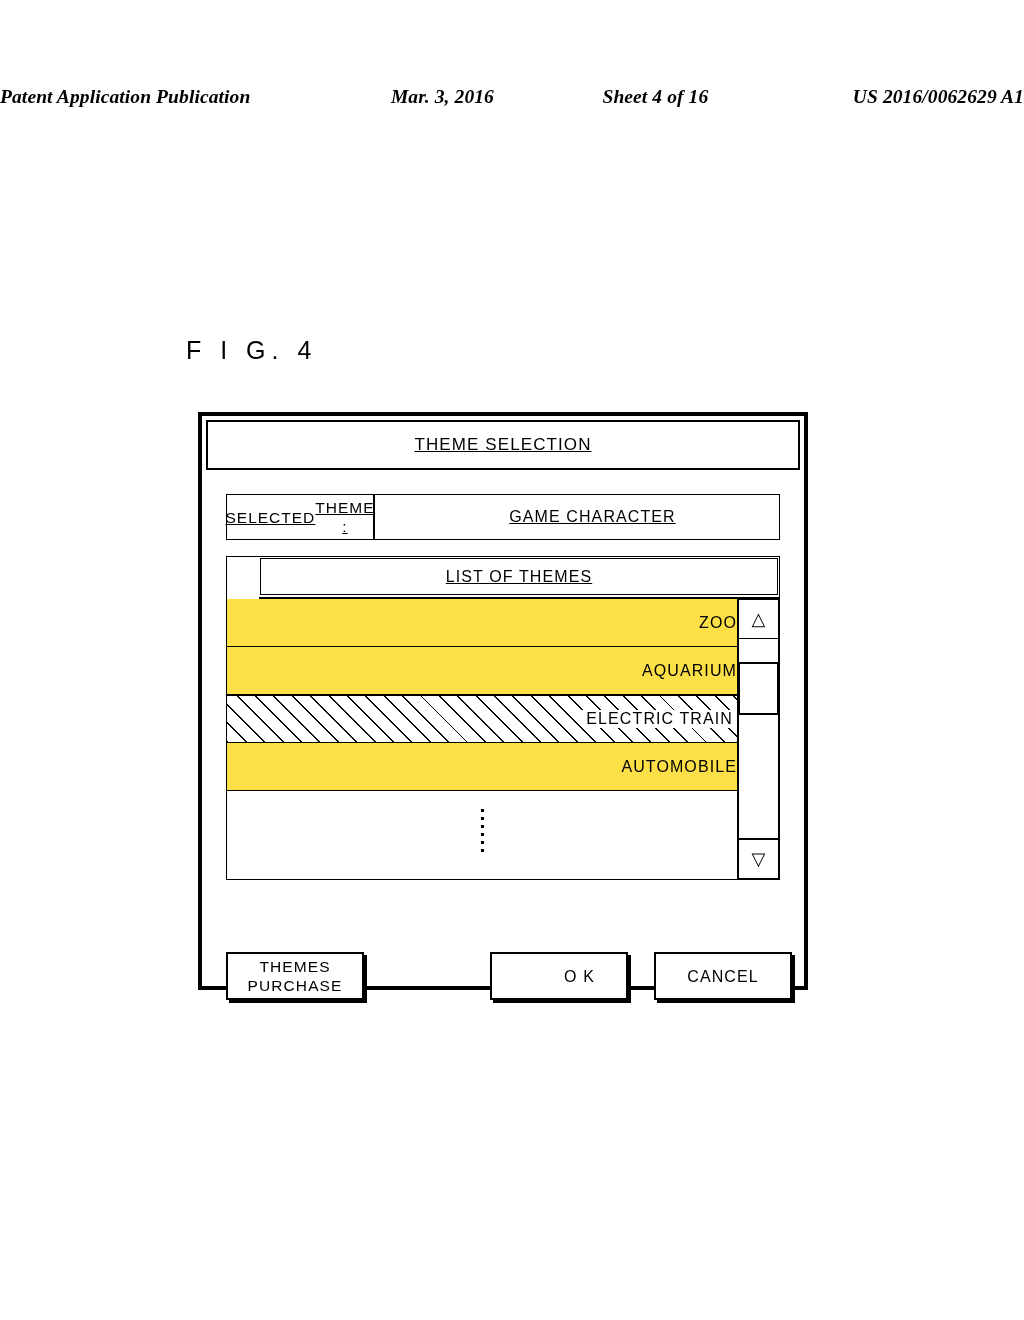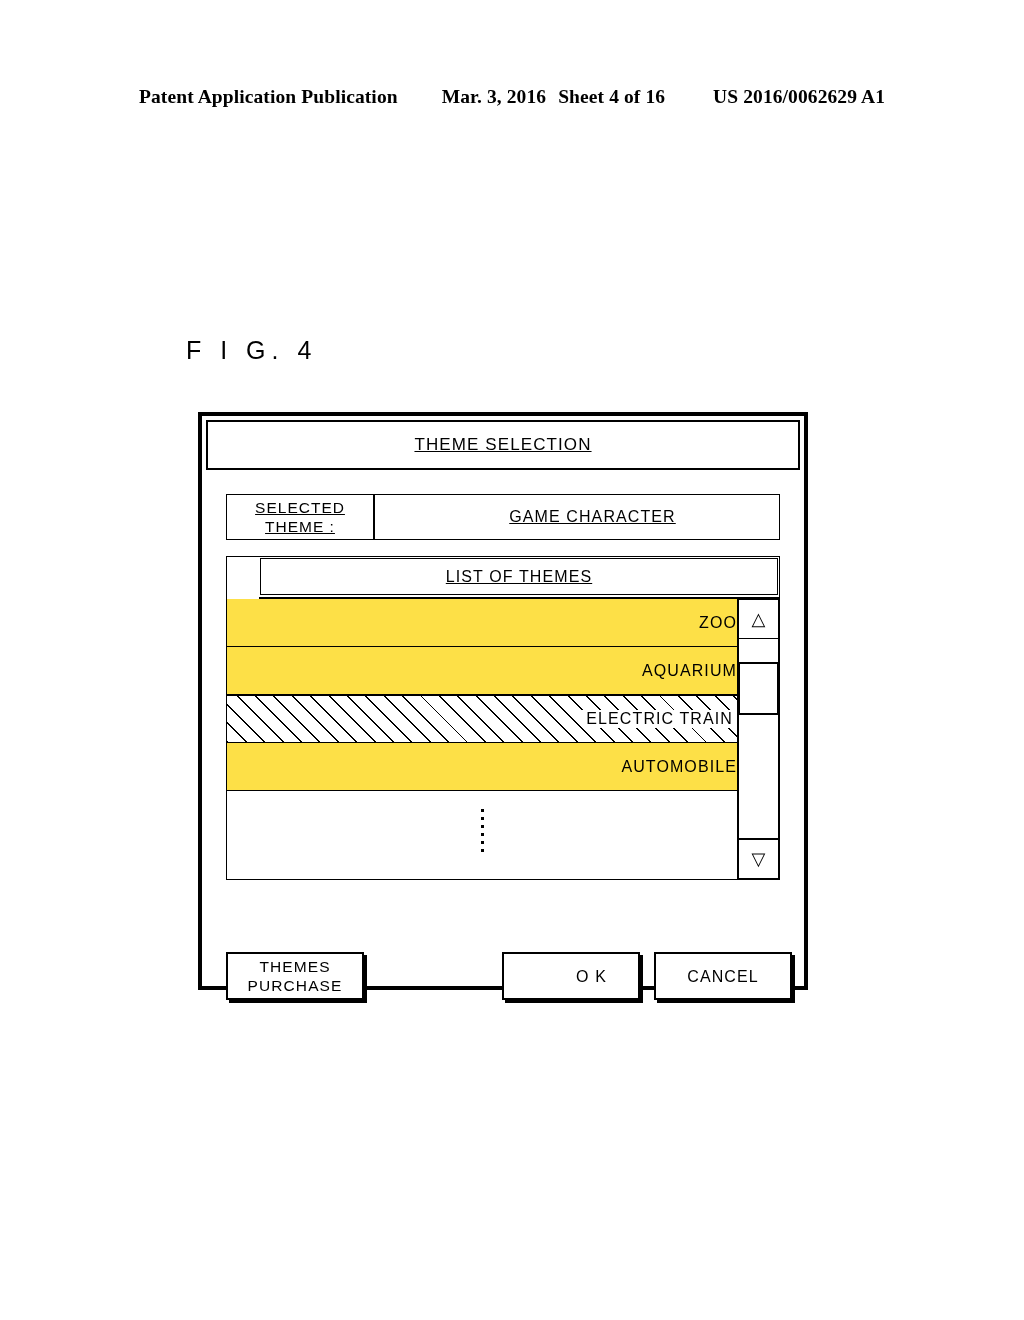--- a/index.html
+++ b/index.html
@@ -16,27 +16,28 @@
     overflow: hidden;
   }
 
   
   .pub-header {
     position: absolute;
     top: 86px;
     left: 0;
     width: 1024px;
     display: flex;
-    justify-content: center;
+    justify-content: space-between;
     align-items: baseline;
     font-family: "Liberation Serif", serif;
     font-weight: bold;
     font-size: 19.5px;
     letter-spacing: 0.1px;
     white-space: nowrap;
+    font-style: italic;
   }
   .pub-header .seg-pub { margin-right: 44px; }
   .pub-header .seg-date { margin-right: 12px; }
   .pub-header .seg-sheet { margin-right: 48px; }
 
   
   .fig-label {
     position: absolute;
     top: 336px;
     left: 186px;
@@ -94,21 +95,21 @@
     display: flex;
     height: 46px;
     border: 1px solid #000;
     box-sizing: border-box;
   }
   .selected-label {
     width: 148px;
     border-right: 2px solid #000;
     box-sizing: border-box;
     display: flex;
-    flex-direction: column;
+    flex-direction: row;
     align-items: center;
     justify-content: center;
     font-size: 15.5px;
     letter-spacing: 1px;
     line-height: 19px;
     text-align: center;
   }
   .selected-value {
     flex: 1;
     display: flex;
@@ -286,21 +287,21 @@
     line-height: 19px;
     box-shadow: 3px 3px 0 0 #000;
   }
   .btn-purchase {
     left: 0;
     width: 138px;
     height: 48px;
     font-size: 15.5px;
   }
   .btn-ok {
-    left: 276px;
+    left: 264px;
     width: 138px;
     height: 48px;
     padding-left: 41px;
   }
   .btn-cancel {
     left: 428px;
     width: 138px;
     height: 48px;
   }
 </style>

